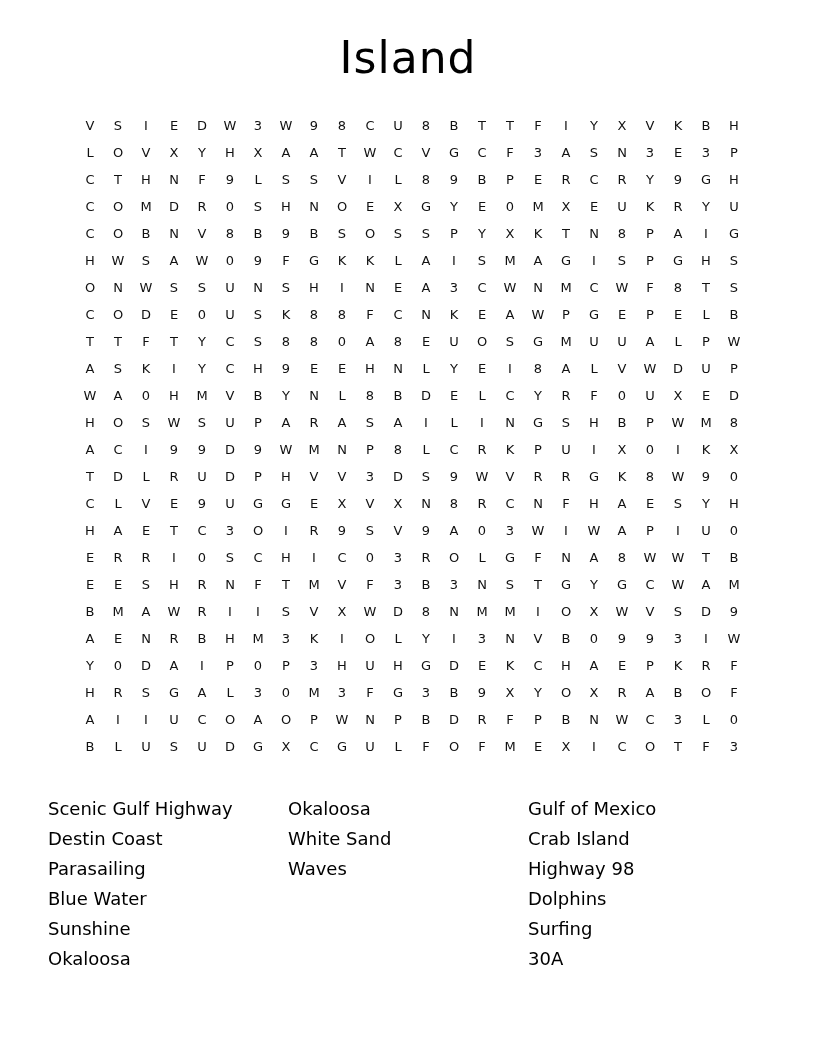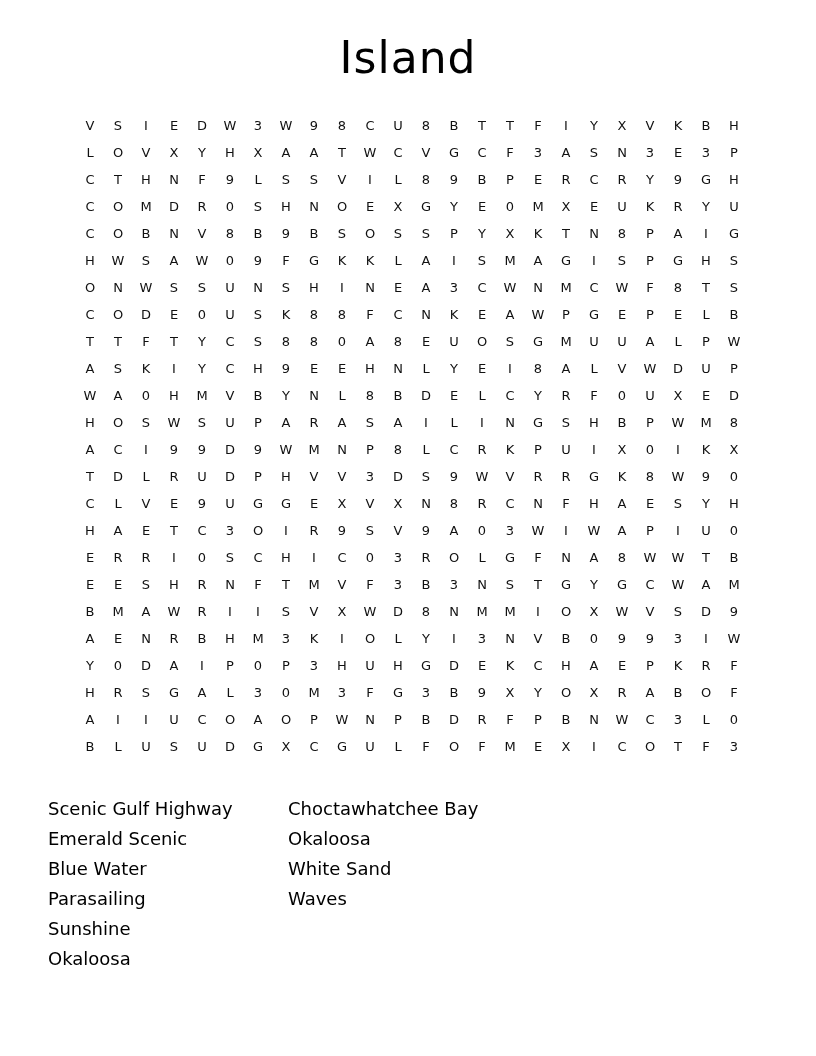--- a/index.html
+++ b/index.html
@@ -645,27 +645,34 @@
       <span class="cell">C</span>
       <span class="cell">O</span>
       <span class="cell">T</span>
       <span class="cell">F</span>
       <span class="cell">3</span>
     </div>
 
   <div class="words">
     <div class="word-col">
         <div class="word">Scenic Gulf Highway</div>
-        <div class="word">Emerald Scenic</div>
+        <div class="word">Destin Coast</div>
+        <div class="word">Parasailing</div>
         <div class="word">Blue Water</div>
-        <div class="word">Parasailing</div>
         <div class="word">Sunshine</div>
         <div class="word">Okaloosa</div>
       </div>
     <div class="word-col">
-        <div class="word">Choctawhatchee Bay</div>
         <div class="word">Okaloosa</div>
         <div class="word">White Sand</div>
         <div class="word">Waves</div>
+      </div>
+    <div class="word-col">
+        <div class="word">Gulf of Mexico</div>
+        <div class="word">Crab Island</div>
+        <div class="word">Highway 98</div>
+        <div class="word">Dolphins</div>
+        <div class="word">Surfing</div>
+        <div class="word">30A</div>
       </div>
   </div>
 
 </div>
 
 </body></html>

